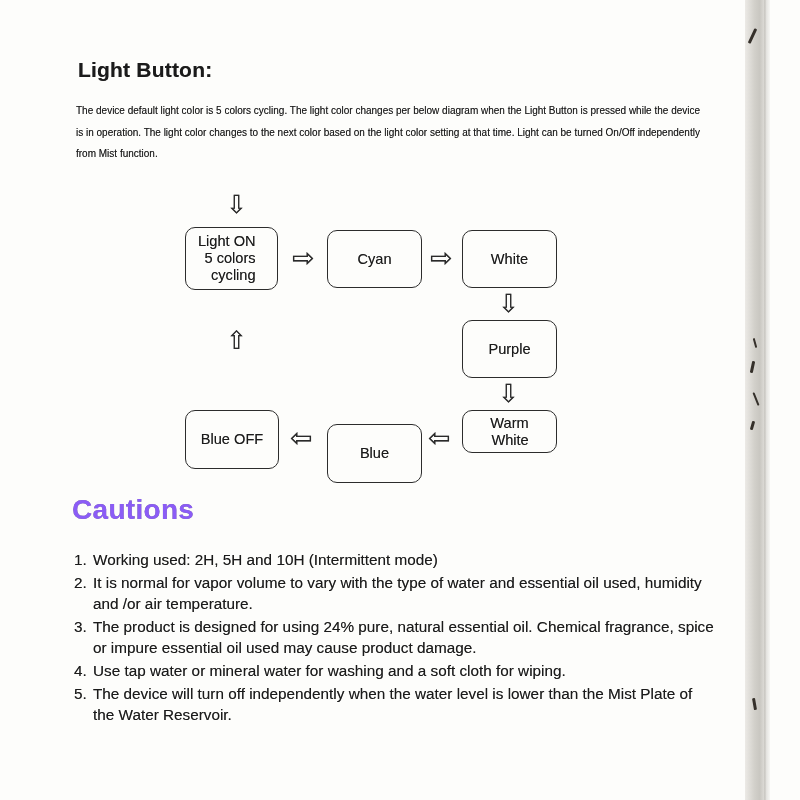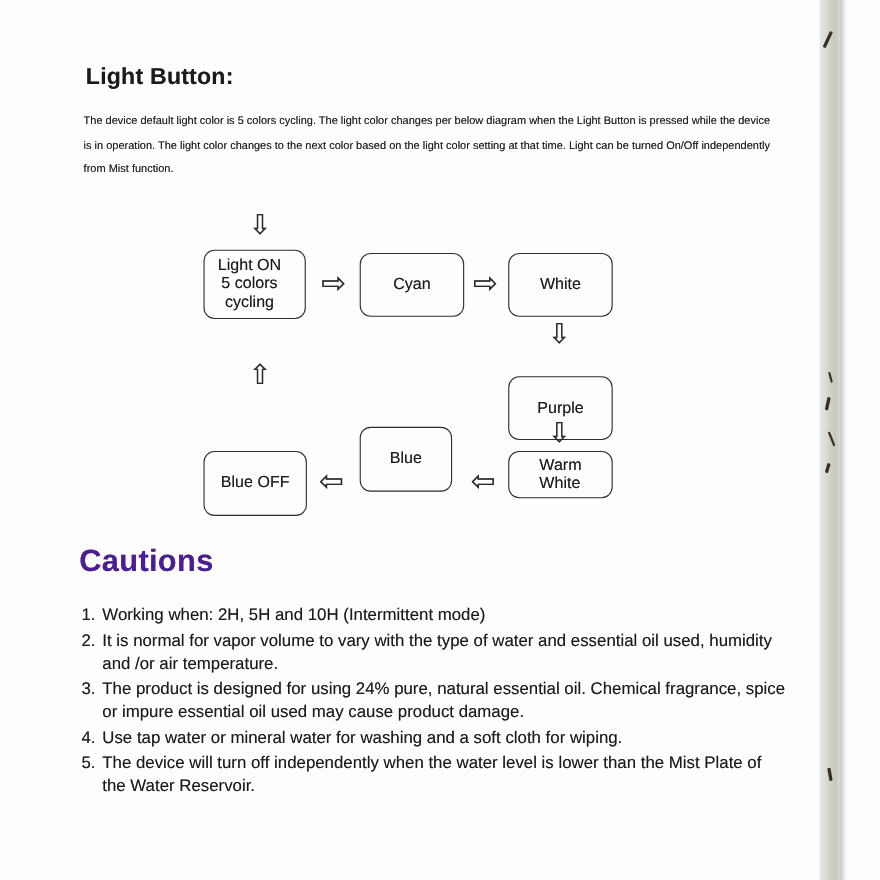--- a/index.html
+++ b/index.html
@@ -18,33 +18,33 @@
     position:absolute; left:76px; top:100px; width:626px;
     font-size:10px; line-height:21.6px;
   }
   
   .node {
     position:absolute; box-sizing:border-box;
     border:1.7px solid #2c2c2c; border-radius:10px;
     background:#fdfdfb;
     display:flex; align-items:center; justify-content:center;
     font-size:14.6px; line-height:17px;
-    white-space:pre-line; text-align:left;
+    white-space:pre-line; text-align:right;
   }
-  .node.left-align { justify-content:flex-start; padding-left:12px; text-align:center; }
+  .node.left-align { justify-content:flex-start; padding-left:12px; text-align:right; }
   .arrow {
     position:absolute; color:#2a2a2a; font-size:27px; line-height:27px;
     font-family:"DejaVu Sans", sans-serif;
   }
   .arrow.vert { font-size:25px; line-height:25px; }
   
   .cautions-title {
     position:absolute; left:72px; top:494px;
     font-size:28px; font-weight:bold; letter-spacing:0.3px;
-    color:#4c1d95;
+    color:#8b5cf6;
   }
   .cautions-list {
     position:absolute; left:74px; top:549px; width:642px;
     font-size:15.3px; line-height:21.6px;
   }
   .caution-item { display:flex; margin-bottom:1px; }
   .caution-num { flex:0 0 19px; }
   .caution-text { flex:1; }
   
   .scan-strip {
@@ -78,45 +78,45 @@
     <span class="arrow" style="left:292px; top:244px;">⇨</span>
 
     <div class="node" style="left:327px; top:230px; width:95px; height:58px;">Cyan</div>
 
     <span class="arrow" style="left:430px; top:244px;">⇨</span>
 
     <div class="node" style="left:462px; top:230px; width:95px; height:58px;">White</div>
 
     <span class="arrow vert" style="left:498px; top:291px;">⇩</span>
 
-    <div class="node" style="left:462px; top:320px; width:95px; height:58px;margin-top:22px;">Purple</div>
+    <div class="node" style="left:462px; top:320px; width:95px; height:58px;">Purple</div>
 
     <span class="arrow vert" style="left:498px; top:381px;">⇩</span>
 
     <div class="node" style="left:462px; top:410px; width:95px; height:43px;">Warm
 White</div>
 
     <span class="arrow" style="left:428px; top:424px;">⇦</span>
 
-    <div class="node" style="left:327px; top:388px; width:84px; height:59px;">Blue</div>
+    <div class="node" style="left:327px; top:424px; width:95px; height:59px;">Blue</div>
 
     <span class="arrow" style="left:290px; top:424px;">⇦</span>
 
     <div class="node" style="left:185px; top:410px; width:94px; height:59px;">Blue OFF</div>
 
     <span class="arrow vert" style="left:226px; top:328px;">⇧</span>
 
   </div>
 
   <div class="cautions-title">Cautions</div>
 
   <div class="cautions-list">
     <div class="caution-item">
       <span class="caution-num">1.</span>
-      <span class="caution-text">Working when: 2H, 5H and 10H (Intermittent mode)</span>
+      <span class="caution-text">Working used: 2H, 5H and 10H (Intermittent mode)</span>
     </div>
     <div class="caution-item">
       <span class="caution-num">2.</span>
       <span class="caution-text">It is normal for vapor volume to vary with the type of water and essential oil used, humidity and /or air temperature.</span>
     </div>
     <div class="caution-item">
       <span class="caution-num">3.</span>
       <span class="caution-text">The product is designed for using 24% pure, natural essential oil. Chemical fragrance, spice or impure essential oil used may cause product damage.</span>
     </div>
     <div class="caution-item">

